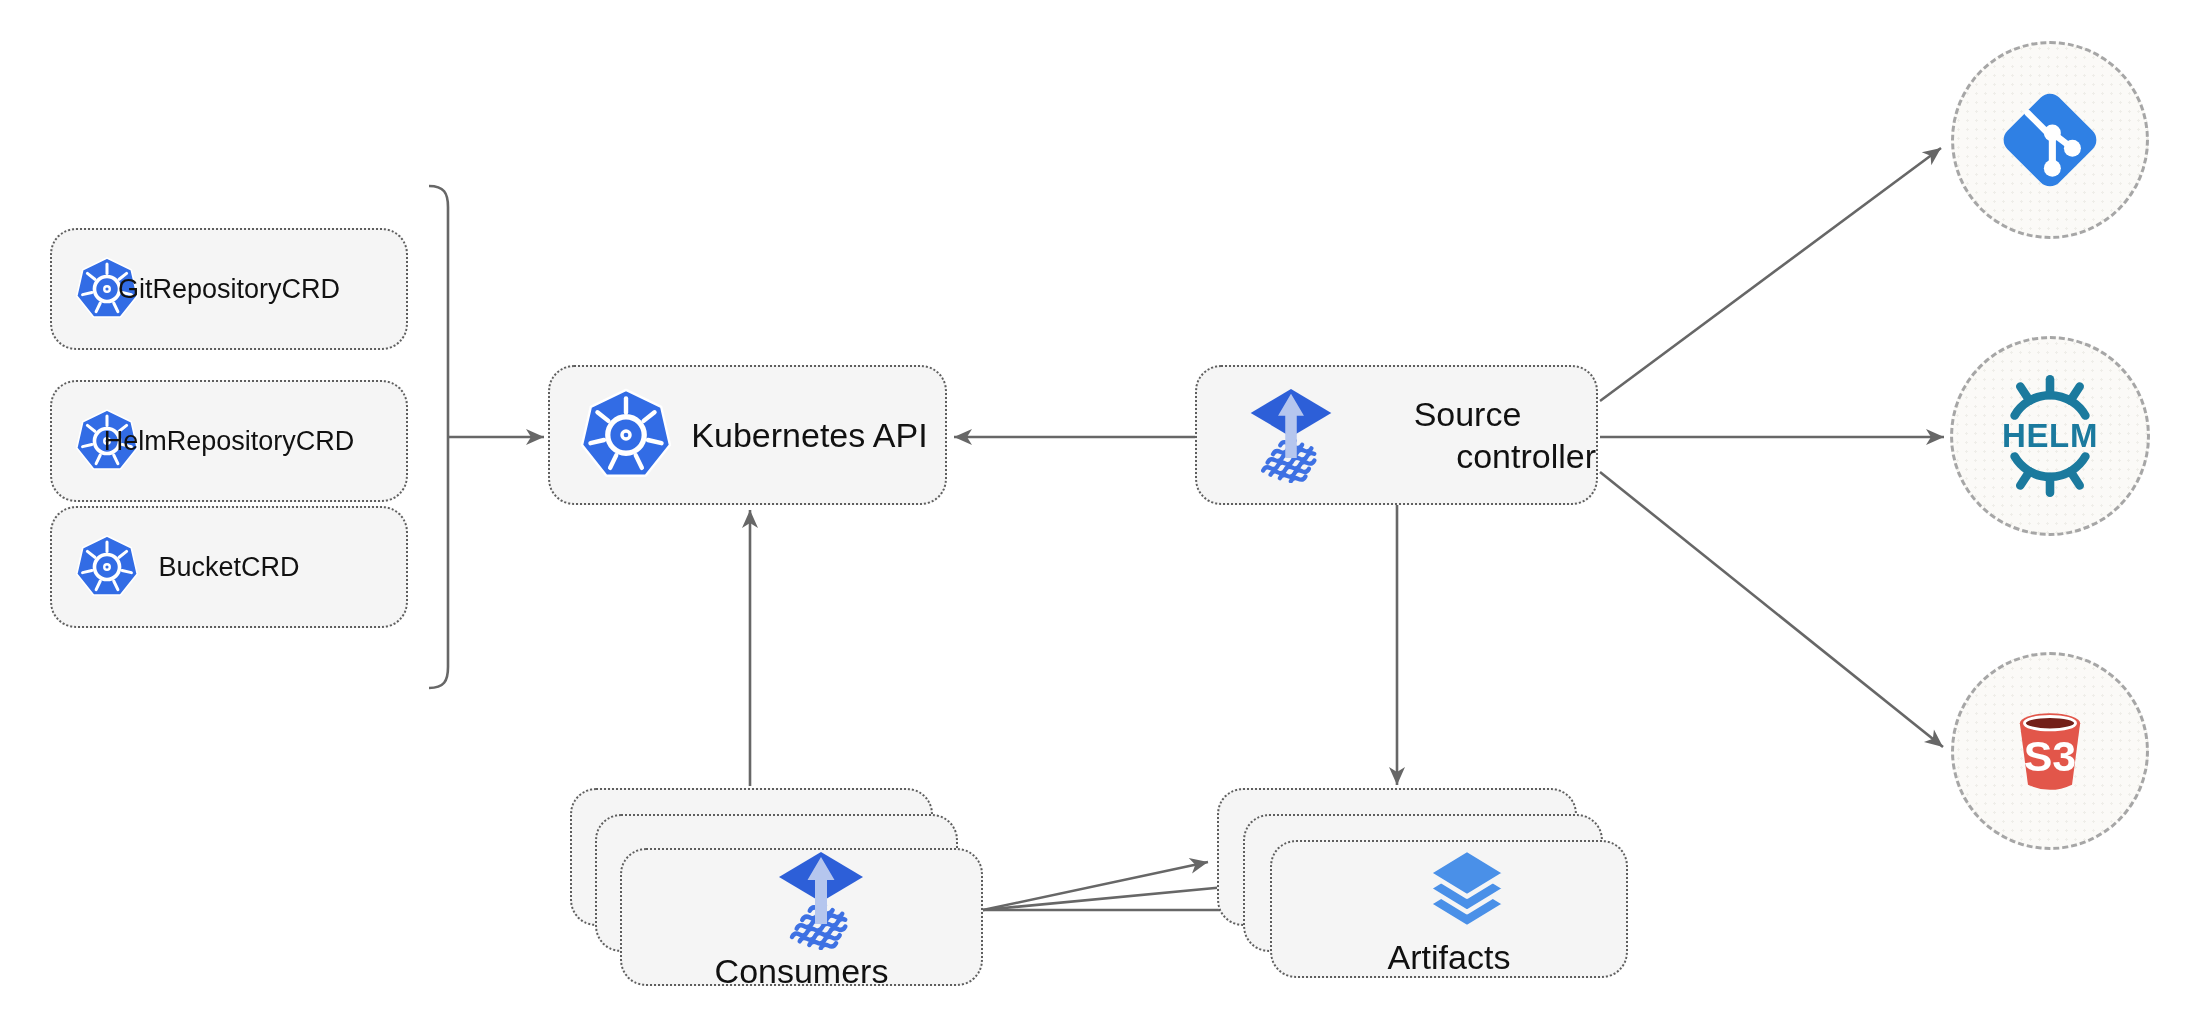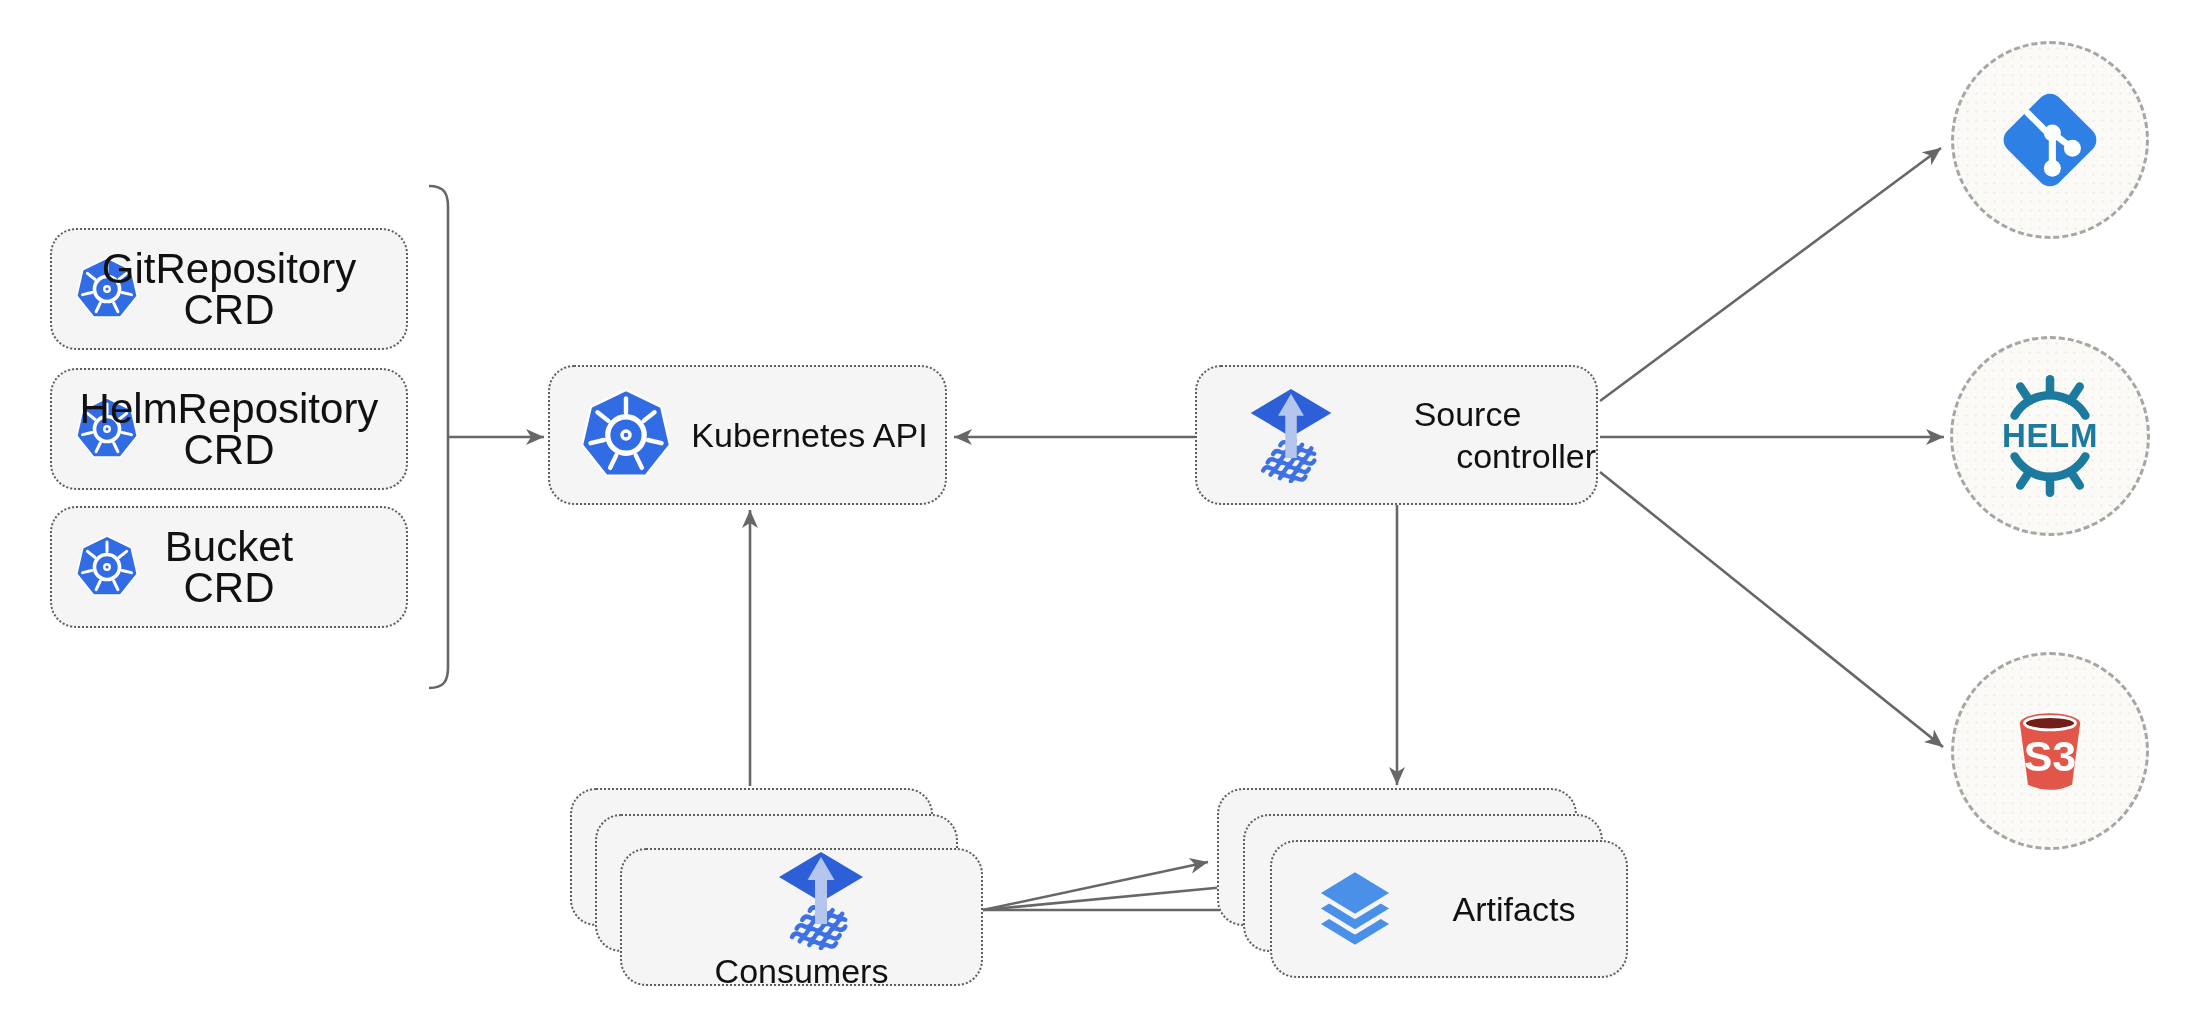--- a/index.html
+++ b/index.html
@@ -8,22 +8,22 @@
     font-family:"Liberation Sans",sans-serif;color:#111;overflow:hidden;
   }
   svg.overlay{position:absolute;left:0;top:0;width:2196px;height:1030px;pointer-events:none;}
   .node{
     position:absolute;background:#f5f5f5;border:2px dotted #5e5e5e;
     border-radius:26px;box-sizing:border-box;
   }
   .crd{left:50px;width:358px;height:122px;}
   .crd .k8s-icon-sm{position:absolute;left:22px;top:50%;transform:translateY(-50%);width:66px;height:66px;}
   .crd-label{
-    position:absolute;inset:0;display:flex;flex-direction:column;align-items:center;
-    justify-content:center;font-size:42px;line-height:41px;text-align:center;
+    position:absolute;inset:0;display:flex;flex-direction:row;align-items:center;
+    justify-content:center;font-size:27px;line-height:41px;text-align:center;
   }
   .bignode{display:flex;align-items:center;}
   .bignode .node-icon{flex:0 0 auto;}
   .bignode .node-label{flex:1 1 auto;text-align:center;font-size:34px;line-height:42px;}
   .stackbox{position:absolute;background:#f5f5f5;border:2px dotted #5e5e5e;border-radius:26px;box-sizing:border-box;}
   .ext-circle{
     position:absolute;width:198px;height:198px;border-radius:50%;
     border:3px dashed #a6a6a6;box-sizing:border-box;
     background-color:#fbfaf7;
     background-image:radial-gradient(#efeee9 1.2px, transparent 1.2px);
@@ -137,21 +137,21 @@
 
   <div class="node crd" style="top:228px;">
     <svg class="k8s-icon-sm" viewBox="0 0 100 100">
         <use href="#sym-k8s"></use>
       </svg>
     <div class="crd-label">
       <span>GitRepository</span>
       <span>CRD</span>
     </div>
   </div>
-  <div class="node crd" style="top:368px;">
+  <div class="node crd" style="top:380px;">
     <svg class="k8s-icon-sm" viewBox="0 0 100 100">
         <use href="#sym-k8s"></use>
       </svg>
     <div class="crd-label">
       <span>HelmRepository</span>
       <span>CRD</span>
     </div>
   </div>
   <div class="node crd" style="top:506px;">
     <svg class="k8s-icon-sm" viewBox="0 0 100 100">
@@ -184,21 +184,21 @@
   <div class="stackbox" style="left:595px;top:814px;width:363px;height:138px;"></div>
   <div class="stackbox bignode" style="left:620px;top:848px;width:363px;height:138px;flex-direction:column;">
     <svg class="node-icon" style="width:100px;height:100px;margin-left:38px;" viewBox="0 0 100 100">
         <use href="#sym-flux"></use>
       </svg>
     <div class="node-label">Consumers</div>
   </div>
 
   <div class="stackbox" style="left:1217px;top:788px;width:360px;height:138px;"></div>
   <div class="stackbox" style="left:1243px;top:814px;width:360px;height:138px;"></div>
-  <div class="stackbox bignode" style="left:1270px;top:840px;width:358px;height:138px;">
+  <div class="stackbox bignode" style="left:1270px;top:840px;width:358px;height:138px;flex-direction:column;">
     <svg class="node-icon" style="width:94px;height:94px;margin-left:36px;" viewBox="0 0 100 100">
         <use href="#sym-layers"></use>
       </svg>
     <div class="node-label">Artifacts</div>
   </div>
 
   <div class="ext-circle" style="left:1951px;top:41px;">
     <svg style="width:118px;height:118px;" viewBox="0 0 100 100">
         <use href="#sym-git"></use>
       </svg>

